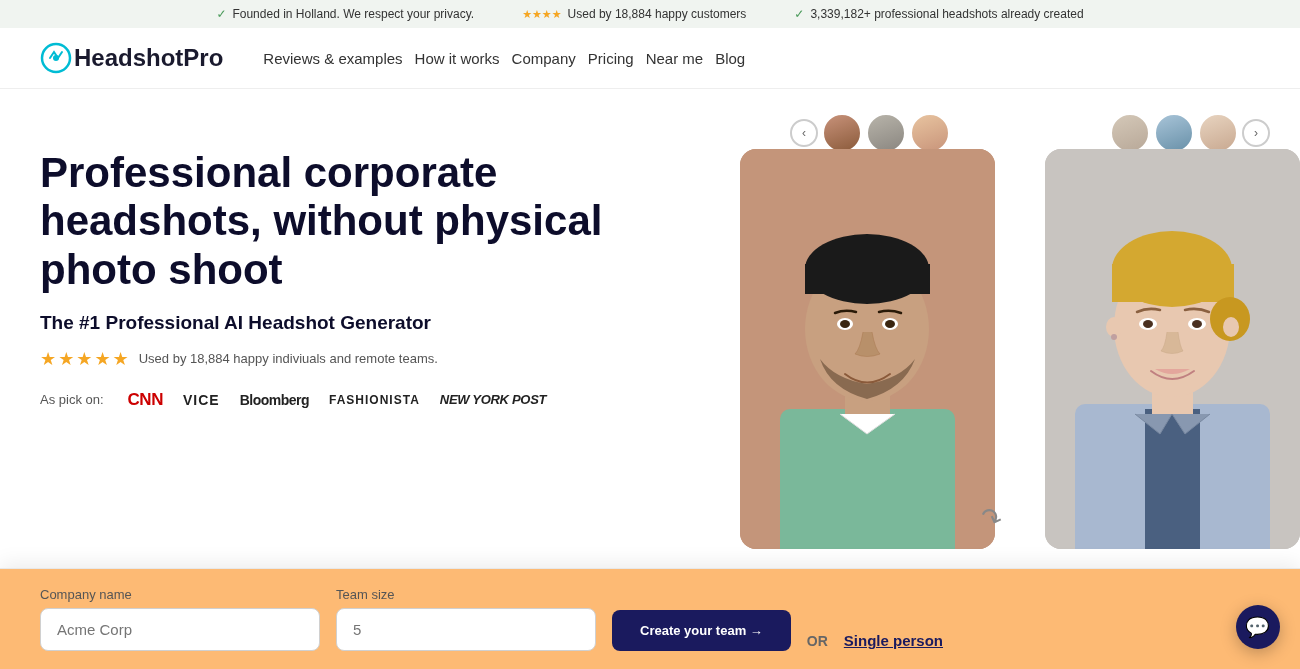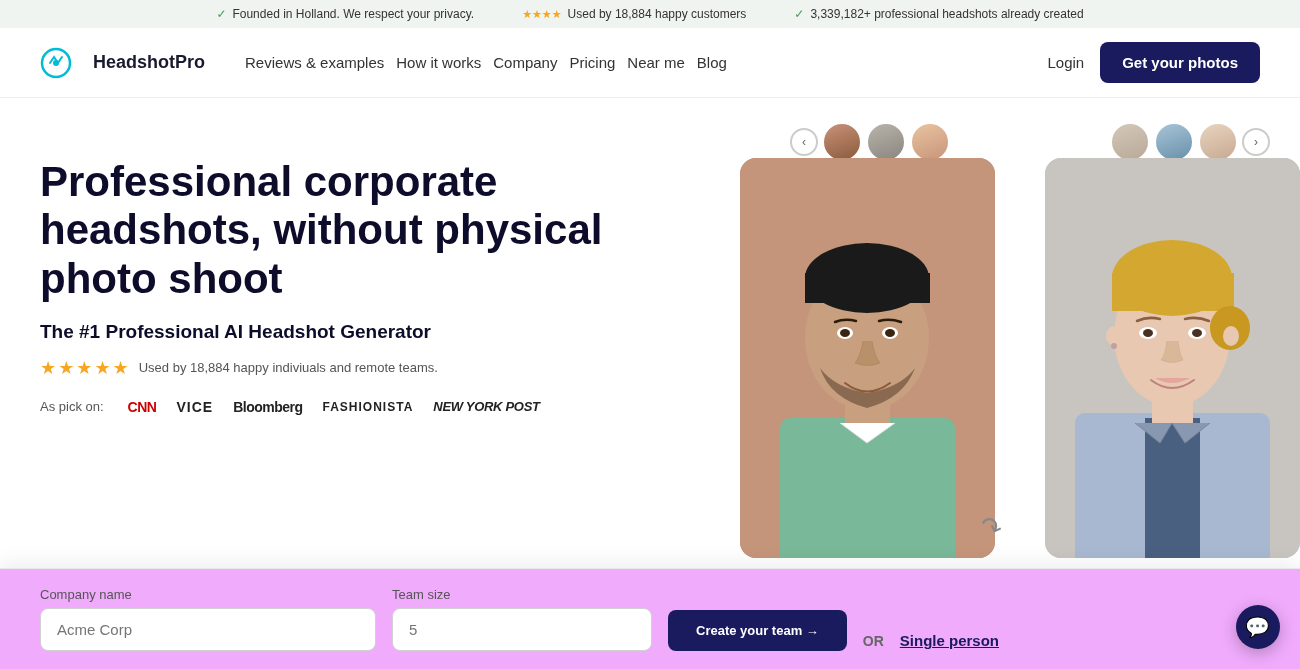--- a/index.html
+++ b/index.html
@@ -28,23 +28,23 @@
     nav {
       display: flex;
       align-items: center;
       padding: 14px 40px;
       border-bottom: 1px solid #eee;
       background: #fff;
     }
     .logo {
       display: flex;
       align-items: center;
-      gap: 21px;
+      gap: 2px;
       font-weight: 700;
-      font-size: 18px;
+      font-size: 24px;
       color: #1a1a2e;
       text-decoration: none;
       margin-right: 40px;
       text-align: right;
     }
     .logo-icon {
       width: 32px;
       height: 32px;
     }
     .nav-links {
@@ -135,21 +135,21 @@
       gap: 20px;
       flex-wrap: wrap;
     }
     .press-label { font-size: 13px; color: #555; margin-right: 4px; }
     .press-logo {
       font-size: 15px;
       font-weight: 800;
       color: #222;
       letter-spacing: -0.5px;
     }
-    .press-cnn { color: #cc0000; font-weight: 900; font-size: 14px; }
+    .press-cnn { color: #cc0000; font-weight: 900; font-size: 17px; }
     .press-vice { font-weight: 700; font-size: 14px; letter-spacing: 1px; }
     .press-bloomberg { font-weight: 800; font-size: 14px; }
     .press-fashionista { font-weight: 600; font-size: 12px; letter-spacing: 1px; text-transform: uppercase; }
     .press-nypost { font-weight: 800; font-size: 13px; letter-spacing: -0.3px; font-style: italic; }
 
     
     .hero-right {
       position: absolute;
       right: 0;
       top: 0;
@@ -219,21 +219,21 @@
     .thumb-person-4 { background: linear-gradient(160deg, #d4c8b8 0%, #b8a898 100%); }
     .thumb-person-5 { background: linear-gradient(160deg, #a8c4d8 0%, #6890a8 100%); }
     .thumb-person-6 { background: linear-gradient(160deg, #e8d4c0 0%, #c8a890 100%); }
 
     
     .bottom-form {
       position: fixed;
       bottom: 0;
       left: 0;
       right: 0;
-      background: #f0abfc;
+      background: #fdba74;
       border-top: 1px solid #e8e8e8;
       padding: 18px 40px;
       display: flex;
       align-items: flex-end;
       gap: 16px;
       box-shadow: 0 -4px 20px rgba(0,0,0,0.08);
       z-index: 100;
     }
     .form-group {
       display: flex;
@@ -245,21 +245,21 @@
       color: #555;
       font-weight: 500;
     }
     .form-input {
       border: 1px solid #d0d0d0;
       border-radius: 8px;
       padding: 12px 16px;
       font-size: 15px;
       color: #999;
       outline: none;
-      width: 336px;
+      width: 280px;
     }
     .form-input-small {
       width: 260px;
     }
     .create-btn {
       background: #1a1a5e;
       color: #fff;
       border: none;
       border-radius: 8px;
       padding: 13px 28px;
@@ -354,24 +354,20 @@
     <a class="nav-link" href="#">
       <span>Pricing</span>
     </a>
     <a class="nav-link" href="#">
       <span>Near me</span>
     </a>
     <a class="nav-link" href="#">
       <span>Blog</span>
     </a>
   </div>
-  <div class="nav-actions">
-    <button class="login-btn">Login</button>
-    <button class="cta-btn">Get your photos</button>
-  </div>
 </nav>
 
 <section class="hero">
   <div class="hero-left">
     <h1 class="hero-title">Professional corporate headshots, without physical photo shoot</h1>
     <p class="hero-subtitle">The #1 Professional AI Headshot Generator</p>
     <div class="hero-rating">
       <span class="stars">★★★★★</span>
       <span class="rating-text">Used by 18,884 happy indiviuals and remote teams.</span>
     </div>

